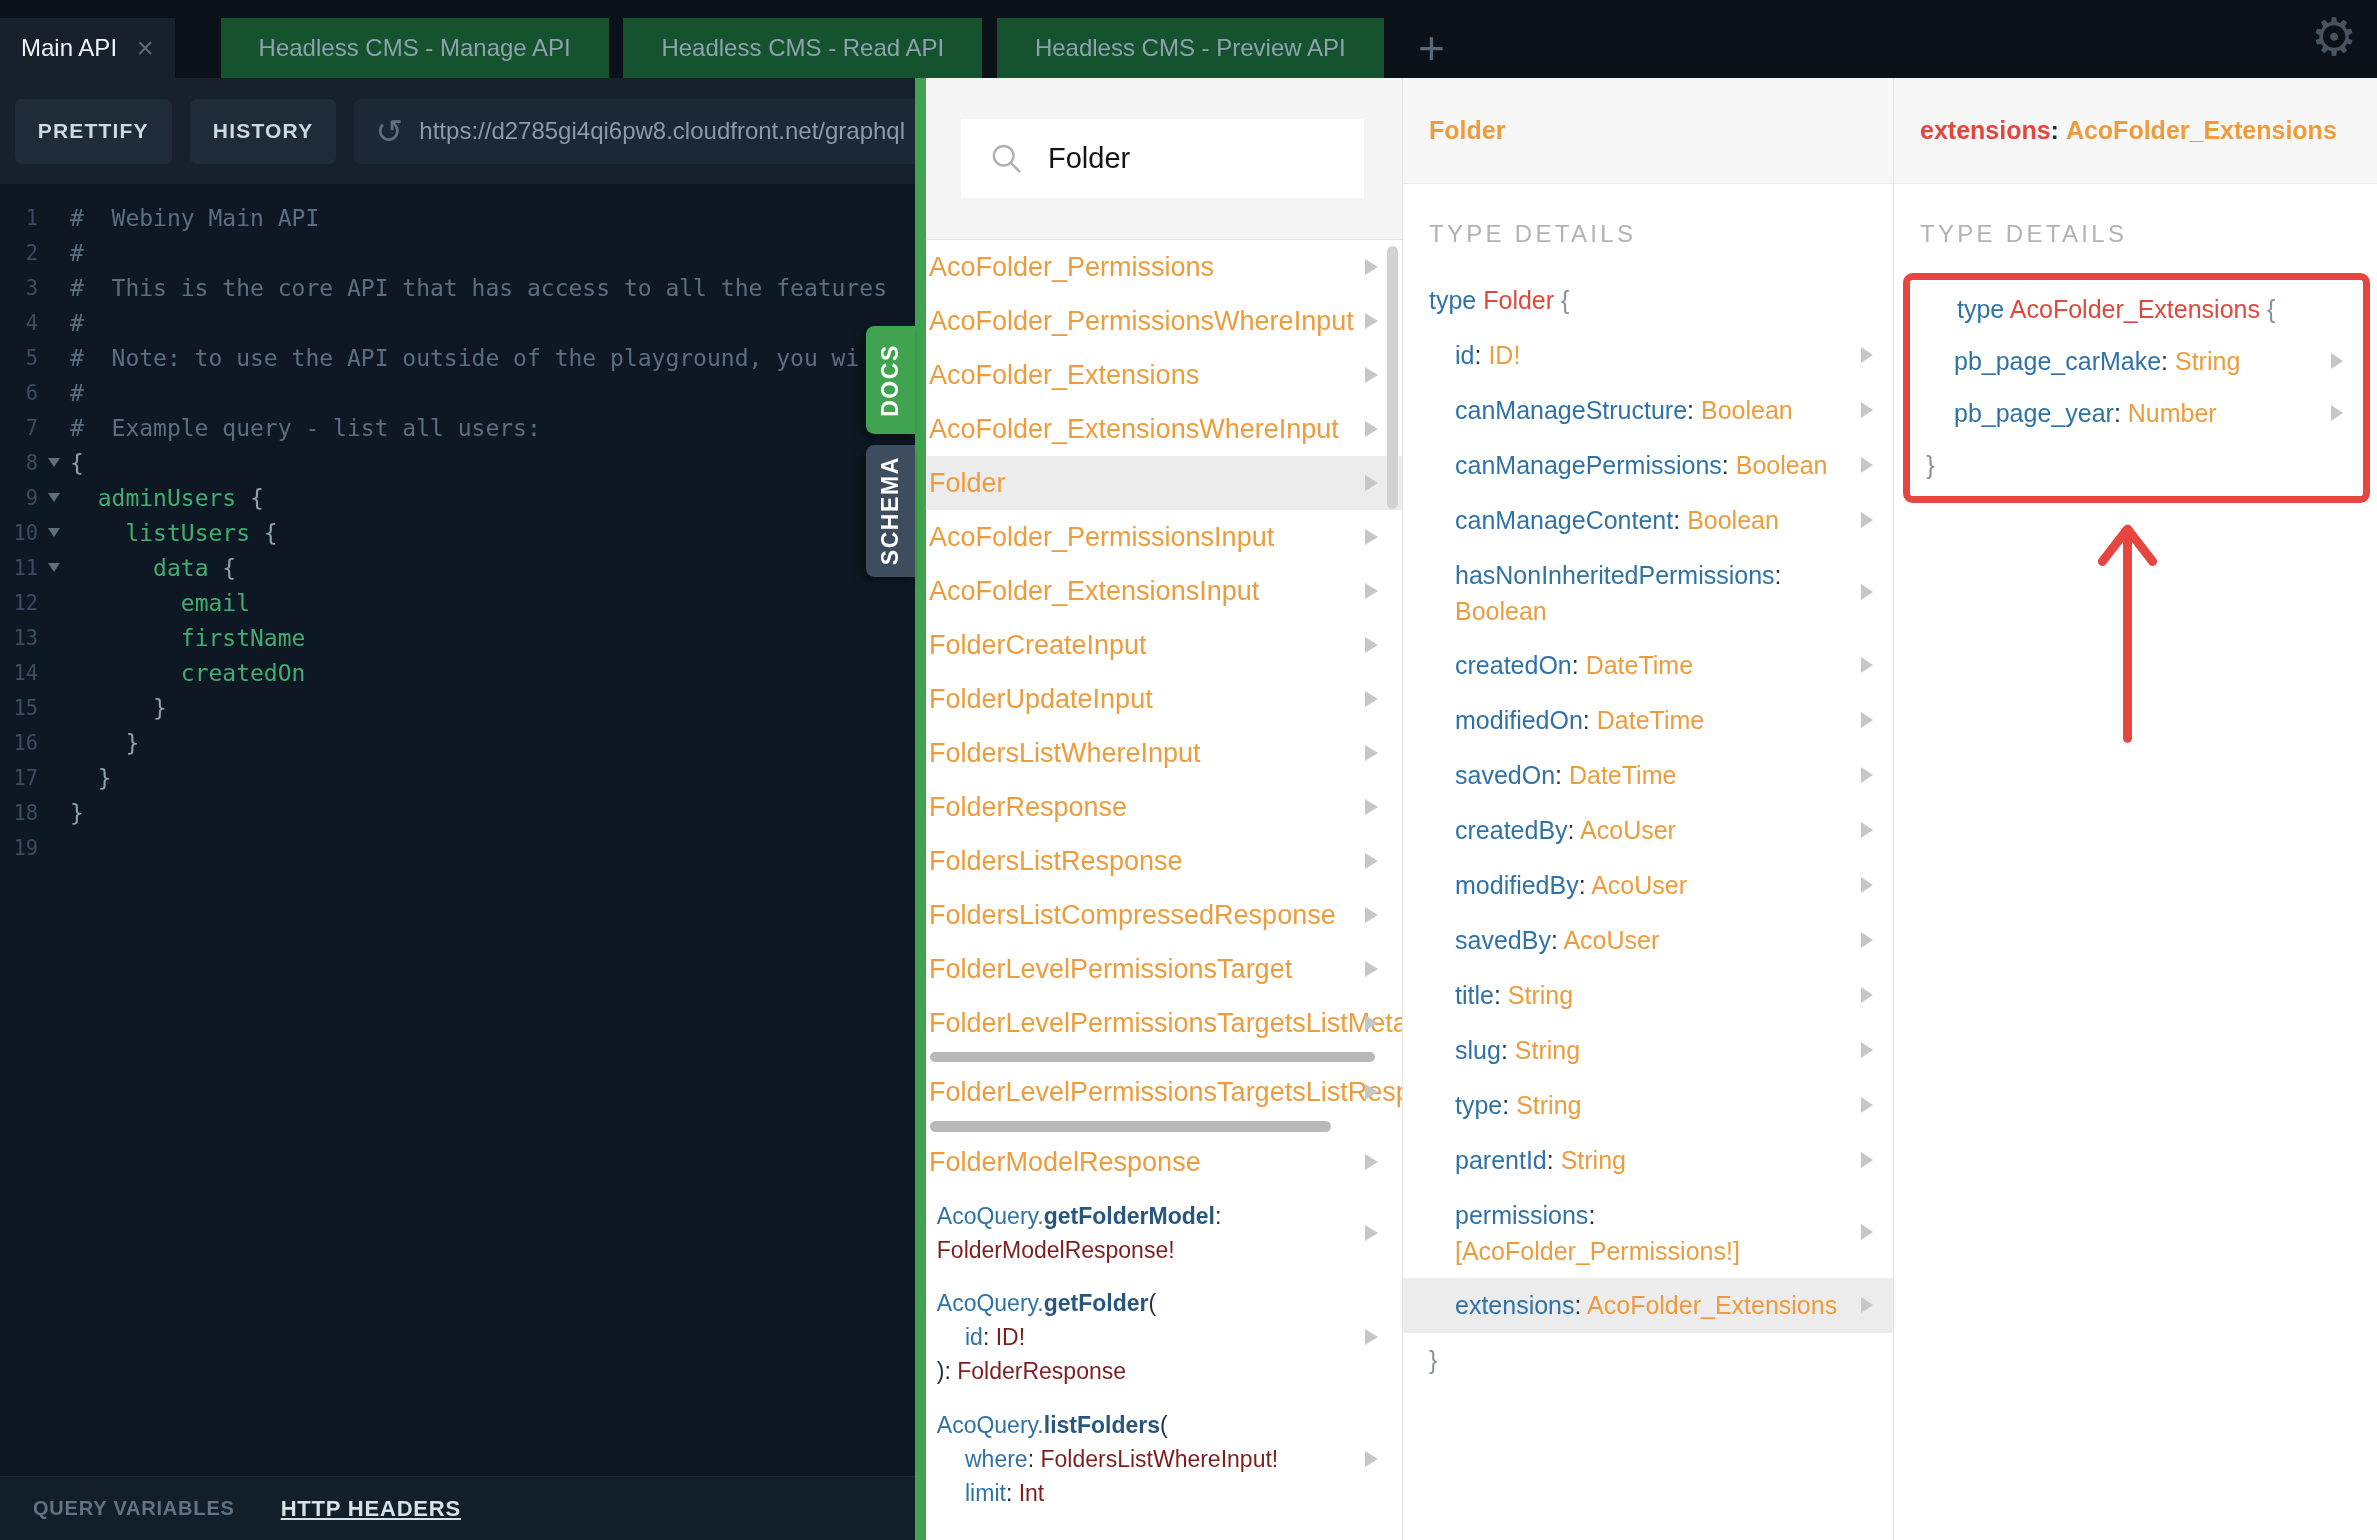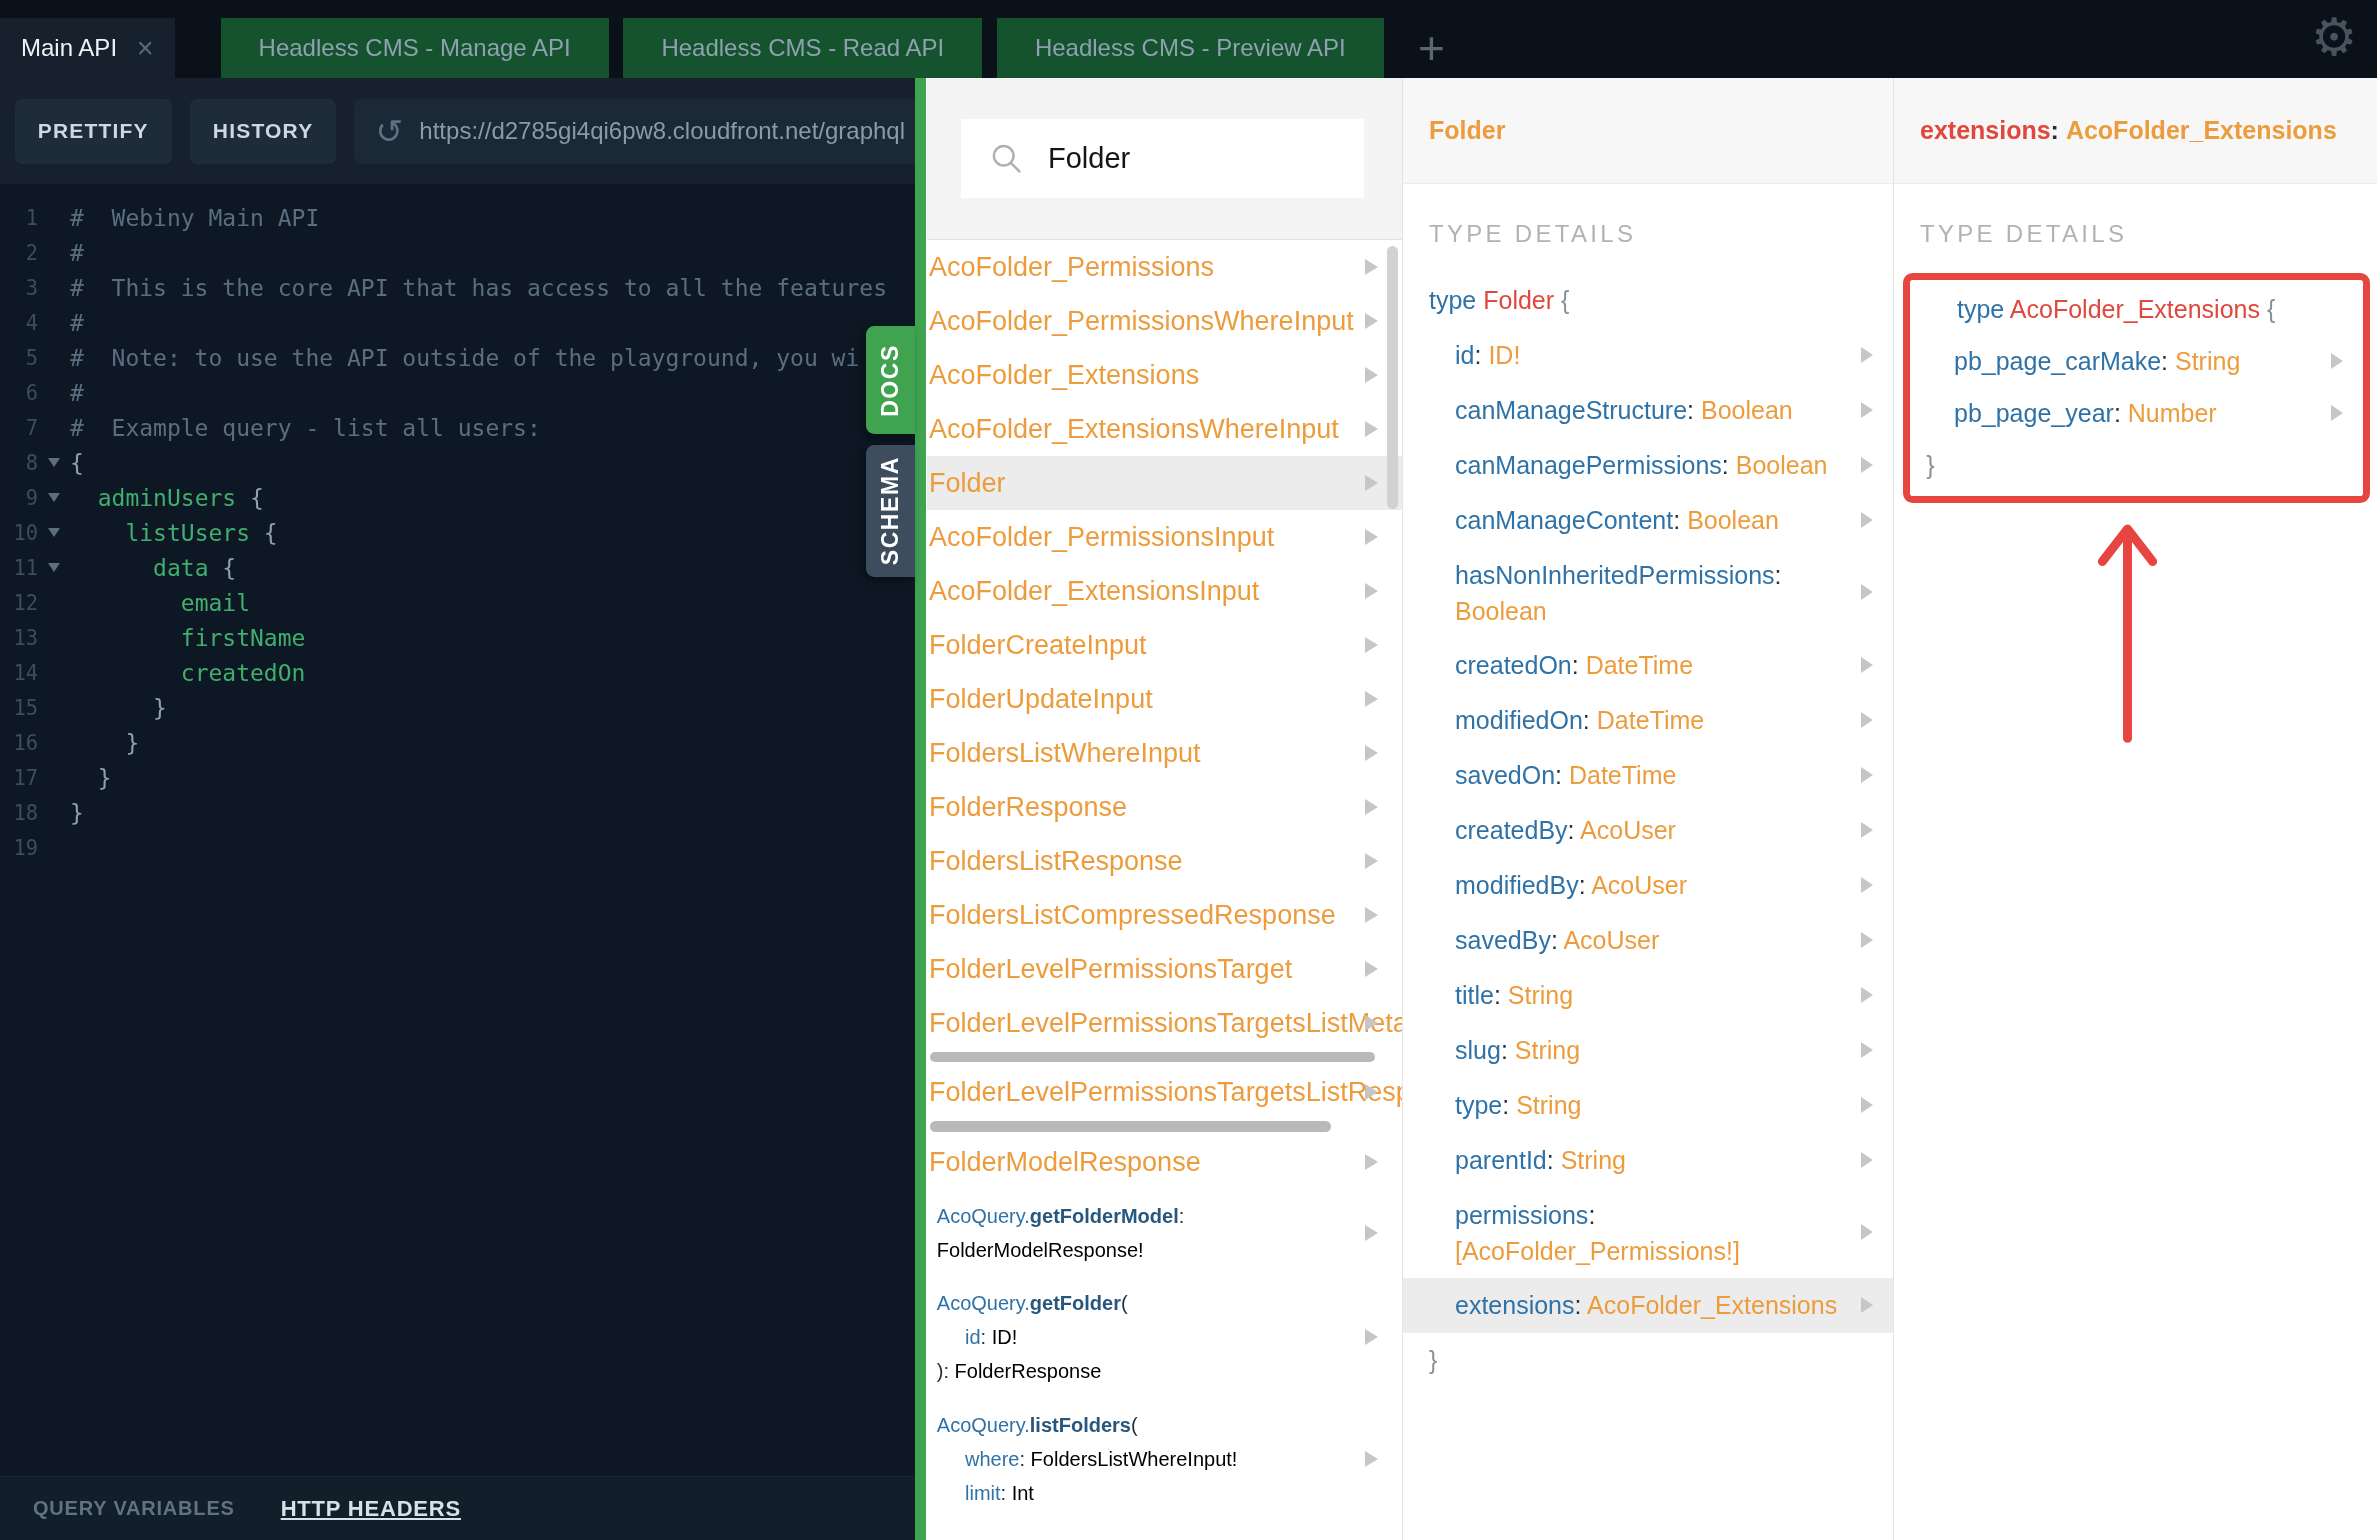--- a/index.html
+++ b/index.html
@@ -32,21 +32,21 @@
 
   .editor{position:absolute;top:106px;left:0;right:0;bottom:64px;overflow:hidden;padding-top:16.3px;}
   .line{display:flex;height:35px;align-items:center;font-family:"DejaVu Sans Mono",monospace;
        font-size:23px;white-space:pre;}
   .ln{width:38px;flex:none;text-align:right;color:#3b4d60;font-size:20.4px;}
   .foldcol{width:32px;flex:none;display:flex;justify-content:center;align-items:center;}
   .fold-tri{width:0;height:0;border-top:9px solid #5d6e7f;border-left:6.5px solid transparent;
        border-right:6.5px solid transparent;}
   .code{white-space:pre;}
   .tk-cm{color:#5b6e80}.tk-gr{color:#3fae6f}.tk-pu{color:#8fa0ad}.tk-pl{color:#cfd9e0}
-  .tk-bl{color:#2f72a7}.tk-bb{color:#27567f;font-weight:700}.tk-or{color:#000000}.tk-dk{color:#22303c}
+  .tk-bl{color:#2f72a7}.tk-bb{color:#27567f;font-weight:700}.tk-or{color:#7f1d1d}.tk-dk{color:#22303c}
 
   .bottombar{position:absolute;left:0;right:0;bottom:0;height:64px;background:#121e2a;
        border-top:1.6px solid #1a2733;display:flex;align-items:center;gap:46px;padding-left:33px;}
   .qv{color:#5f7383;font-size:20px;font-weight:700;letter-spacing:0.8px;}
   .hh{color:#d7e1e8;font-size:22px;font-weight:700;letter-spacing:0.8px;text-decoration:underline;}
 
   
   .divider{position:absolute;left:915px;top:78px;width:11.4px;height:1462px;background:#3fa34f;}
   .side-tab{position:absolute;width:49px;display:flex;align-items:center;justify-content:center;
        border-radius:8.2px 0 0 8.2px;color:#fff;font-size:23px;font-weight:700;letter-spacing:1.6px;
@@ -62,21 +62,21 @@
        display:flex;align-items:center;gap:23px;padding-left:28px;}
   .search-text{font-size:29px;color:#151515;}
   .dlist{position:relative;}
   .d-row{position:relative;height:54px;line-height:54px;padding-left:2px;font-size:27px;
        white-space:nowrap;overflow:hidden;cursor:pointer;}
   .d-label{color:#ec9c3c;}
   .d-row.hl{background:#ececec;}
   .tri{position:absolute;right:24.5px;top:50%;margin-top:-8.2px;width:0;height:0;
        border-left:13px solid #c6c6c6;border-top:8.2px solid transparent;border-bottom:8.2px solid transparent;}
   .hbar{height:10.6px;border-radius:5.7px;background:#b9b9b9;margin:1.6px 0 3.3px 3.3px;}
-  .d-qrow{position:relative;padding:9.8px 0;font-size:20px;cursor:pointer;}
+  .d-qrow{position:relative;padding:9.8px 0;font-size:23px;cursor:pointer;}
   .d-qline{height:34px;line-height:34px;padding-left:9.8px;white-space:nowrap;}
   .d-qline.ind{padding-left:38px;}
   .vthumb{position:absolute;right:4.1px;top:168px;width:11.4px;height:263px;background:#d2d2d2;border-radius:5.7px;}
 
   
   .panel{position:absolute;top:78px;background:#fff;border-left:1.6px solid #e4e4e4;height:1462px;overflow:hidden;}
   #midPanel{left:1402px;width:491px;}
   #rightPanel{left:1893px;width:485px;}
   .p-header{height:106px;background:#f7f7f7;border-bottom:1.6px solid #ececec;display:flex;
        align-items:center;padding-left:26px;font-size:25px;font-weight:700;white-space:pre;}

